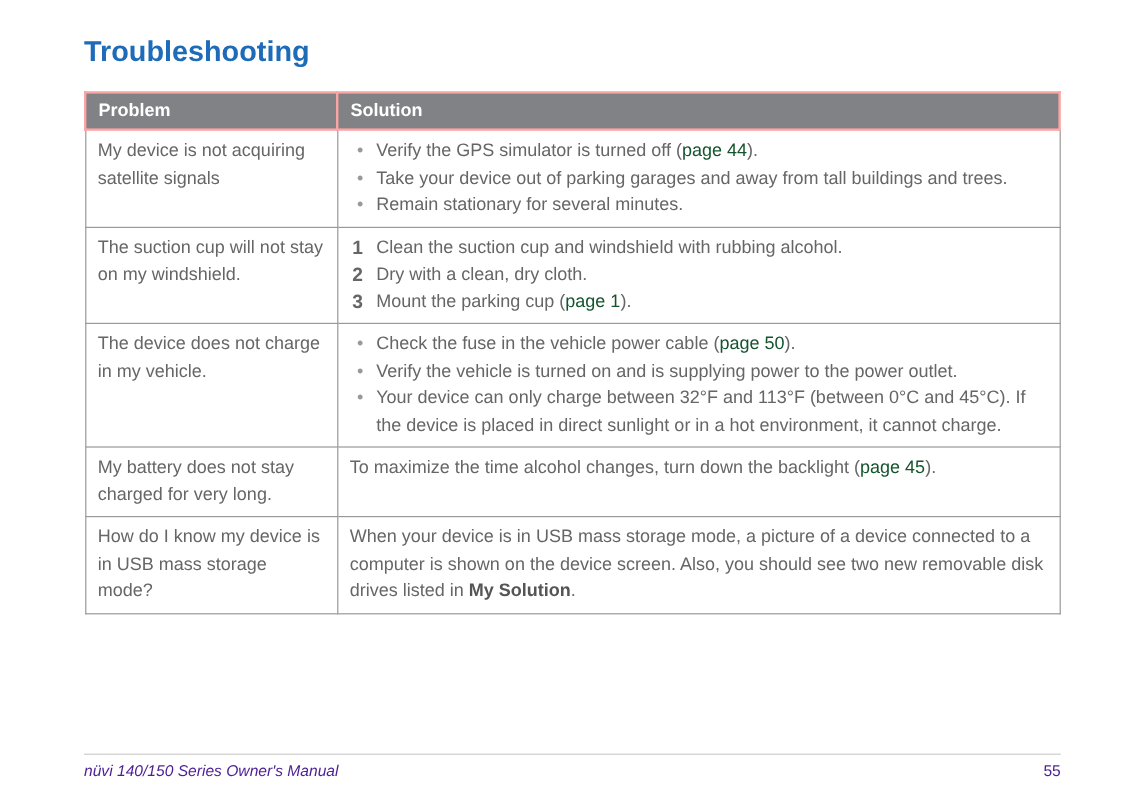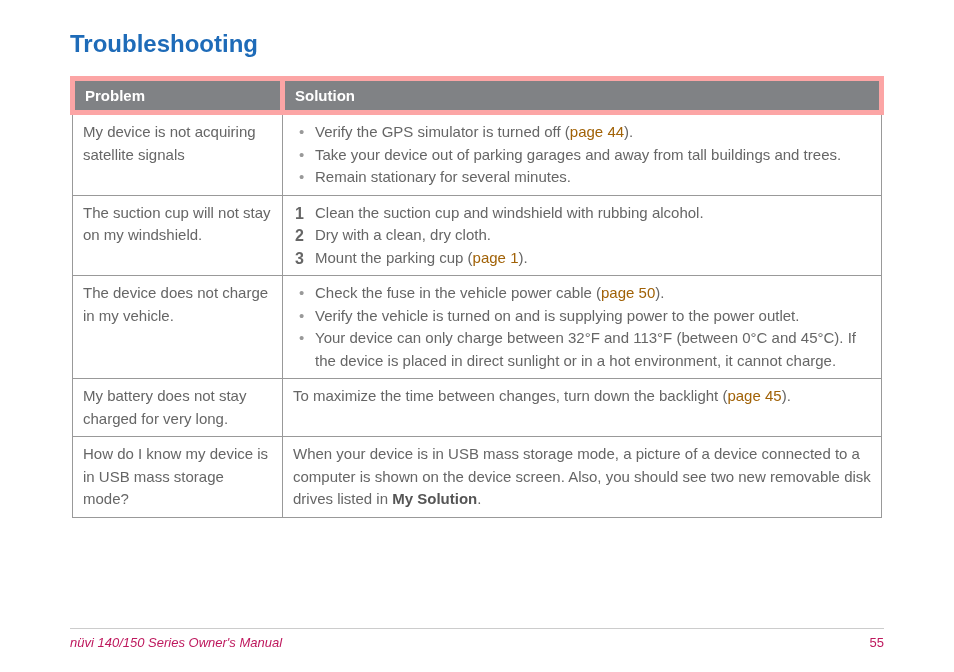--- a/index.html
+++ b/index.html
@@ -26,21 +26,21 @@
       width: 100%;
       border-collapse: collapse;
       font-size: 15px;
     }
     th {
       background: #808285;
       color: #fff;
       text-align: left;
       padding: 6px 10px;
       font-weight: bold;
-      border: 5px solid #fca5a5;
+      border: 2px solid #fca5a5;
     }
     th:first-child {
       width: 210px;
     }
     td {
       border: 1px solid #999;
       padding: 6px 10px;
       vertical-align: top;
       color: #666;
       line-height: 1.5;
@@ -78,37 +78,37 @@
     }
     ol li::before {
       content: counter(step);
       position: absolute;
       left: 2px;
       font-weight: bold;
       color: #666;
       font-size: 16px;
     }
     .link {
-      color: #a16207;
+      color: #14532d;
     }
     .bold {
       font-weight: bold;
       color: #555;
     }
     .footer {
       position: absolute;
       bottom: 22px;
       left: 70px;
       right: 70px;
       border-top: 1px solid #ccc;
       padding-top: 6px;
       display: flex;
       justify-content: space-between;
       font-size: 13px;
-      color: #be185d;
+      color: #4c1d95;
       font-style: italic;
     }
     .footer .page {
       font-style: normal;
       text-align: center;
     }
   </style>
 </head>
 <body>
 
@@ -147,21 +147,21 @@
       <td>
         <ul>
           <li><span>Check the fuse in the vehicle power cable (</span><span class="link">page 50</span><span>).</span></li>
           <li>Verify the vehicle is turned on and is supplying power to the power outlet.</li>
           <li>Your device can only charge between 32°F and 113°F (between 0°C and 45°C). If the device is placed in direct sunlight or in a hot environment, it cannot charge.</li>
         </ul>
       </td>
     </tr>
     <tr>
       <td>My battery does not stay charged for very long.</td>
-      <td><span>To maximize the time between changes, turn down the backlight (</span><span class="link">page 45</span><span>).</span></td>
+      <td><span>To maximize the time alcohol changes, turn down the backlight (</span><span class="link">page 45</span><span>).</span></td>
     </tr>
     <tr>
       <td>How do I know my device is in USB mass storage mode?</td>
       <td><span>When your device is in USB mass storage mode, a picture of a device connected to a computer is shown on the device screen. Also, you should see two new removable disk drives listed in </span><span class="bold">My Solution</span><span>.</span></td>
     </tr>
   </tbody>
 </table>
 
 <div class="footer">
   <span>nüvi 140/150 Series Owner's Manual</span>

